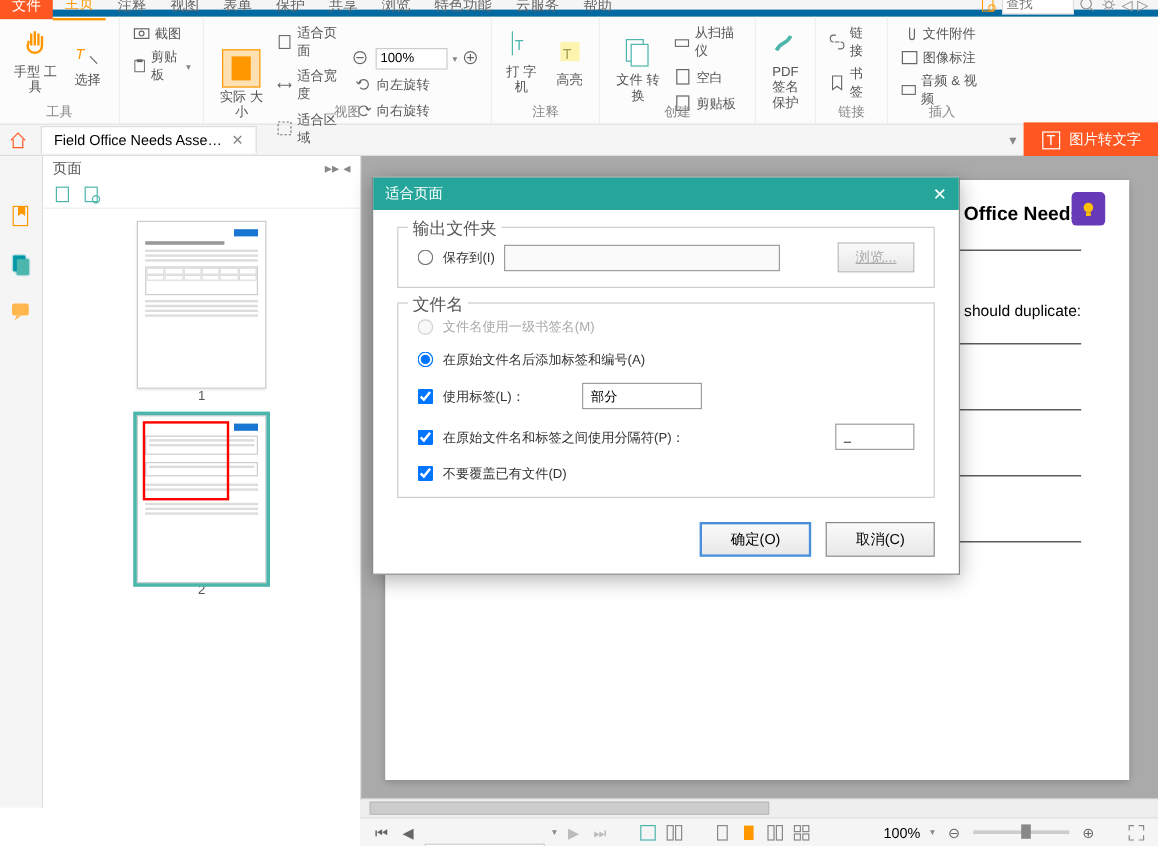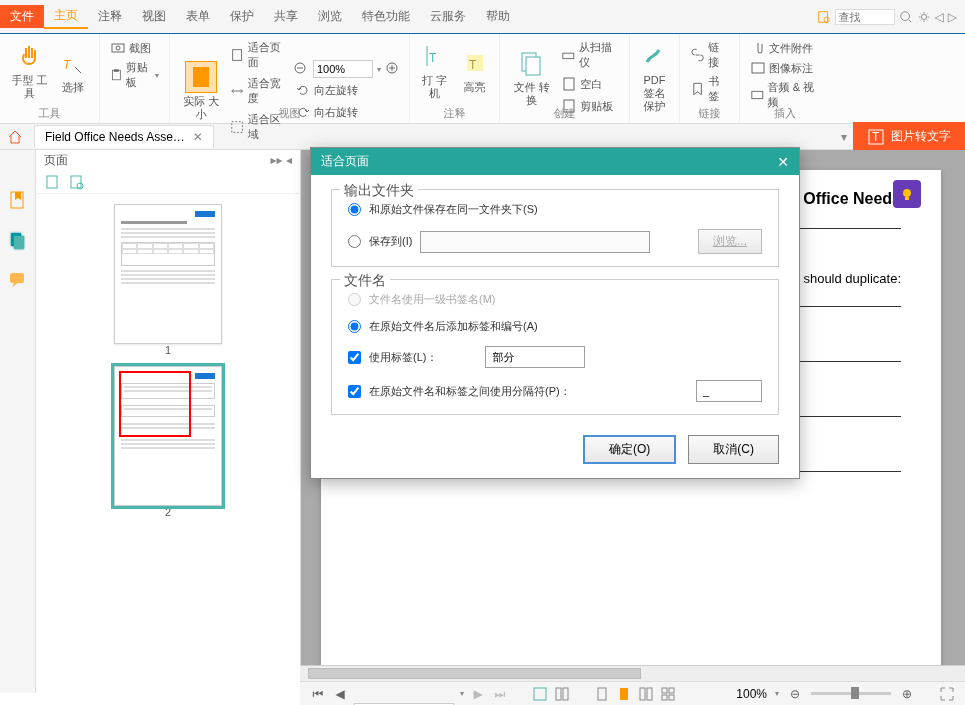--- a/index.html
+++ b/index.html
@@ -1,19 +1,19 @@
 <!DOCTYPE html>
 <html><head>
 <meta charset="utf-8">
 <style>
 * { margin: 0; padding: 0; box-sizing: border-box; font-family: "Microsoft YaHei", Arial, sans-serif; font-size: 12px; }
 body { width: 965px; height: 705px; background: #fff; overflow: hidden; position: relative; }
 
 
-.menu-bar { height: 34px; background: #f5f5f5; display: flex; align-items: center; border-bottom: 1px solid #0369a1; }
+.menu-bar { height: 14px; background: #f5f5f5; display: flex; align-items: center; border-bottom: 6px solid #0369a1; }
 .menu-item { padding: 3px 10px; color: #666; cursor: pointer; }
 .menu-item.file { background: #ff5722; color: #fff; }
 .menu-item.active { color: #ff9800; border-bottom: 2px solid #ff9800; }
 .menu-right { margin-left: auto; display: flex; align-items: center; gap: 4px; padding-right: 8px; }
 .search-box { border: 1px solid #ddd; width: 60px; height: 16px; padding: 0 3px; font-size: 11px; color: #999; }
 .menu-icon { width: 14px; height: 14px; color: #888; }
 
 
 .ribbon { height: 90px; background: #fcfcfc; display: flex; border-bottom: 1px solid #ddd; }
 .ribbon-group { padding: 4px 8px; border-right: 1px solid #eee; display: flex; flex-direction: column; align-items: center; position: relative; }
@@ -469,24 +469,20 @@
 
 <div class="dialog">
   <div class="dialog-title">
     <span>适合页面</span>
     <span class="dialog-close">✕</span>
   </div>
   <div class="dialog-body">
     <div class="fieldset">
       <div class="fieldset-legend">输出文件夹</div>
       <div class="field-row">
-        <input type="radio" class="radio" checked="" style="">
-        <span class="field-label">和原始文件保存在同一文件夹下(S)</span>
-      </div>
-      <div class="field-row">
         <input type="radio" class="radio" style="">
         <span class="field-label">保存到(I)</span>
         <input class="text-input" style="width: 230px;" disabled="">
         <button class="browse-btn" disabled="">浏览...</button>
       </div>
     </div>
     <div class="fieldset">
       <div class="fieldset-legend">文件名</div>
       <div class="field-row">
         <input type="radio" class="radio" disabled="" style="">
@@ -498,20 +494,24 @@
       </div>
       <div class="field-row">
         <input type="checkbox" class="checkbox" checked="" style="">
         <span class="field-label">使用标签(L)：</span>
         <input class="text-input" style="width: 100px; margin-left: 40px;" value="部分">
       </div>
       <div class="field-row">
         <input type="checkbox" class="checkbox" checked="" style="">
         <span class="field-label">在原始文件名和标签之间使用分隔符(P)：</span>
         <input class="text-input" style="width: 66px; margin-left: auto;" value="_">
+      </div>
+      <div class="field-row">
+        <input type="checkbox" class="checkbox" checked="" style="">
+        <span class="field-label">不要覆盖已有文件(D)</span>
       </div>
     </div>
     <div class="dialog-buttons">
       <button class="dlg-btn primary">确定(O)</button>
       <button class="dlg-btn">取消(C)</button>
     </div>
   </div>
 </div>
 
 <div class="doc-scroll-h">

